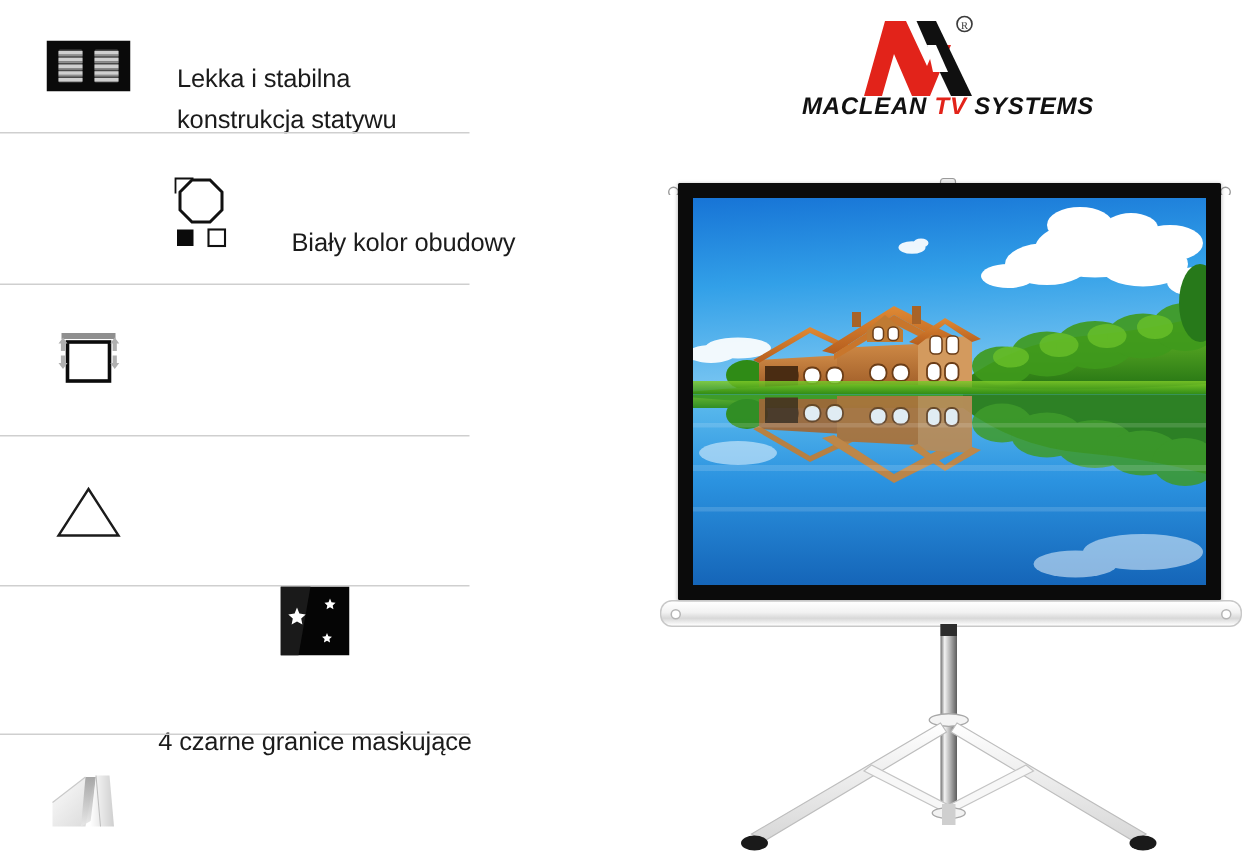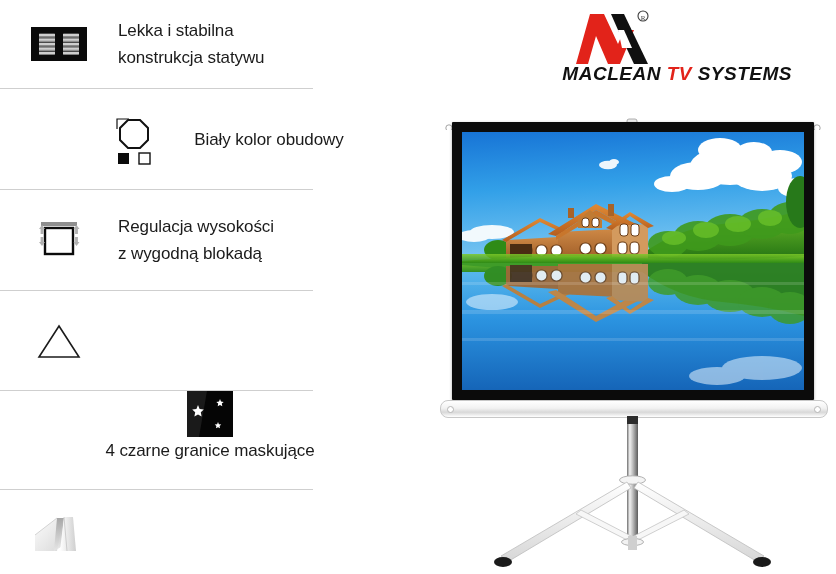--- a/index.html
+++ b/index.html
@@ -24,20 +24,21 @@
     width:118px;min-width:118px;
     display:flex;align-items:center;justify-content:center;
   }
   .feature-row .label{
     font-size:17px;
     line-height:27px;
     color:#1b1b1b;
     letter-spacing:-0.1px;
     white-space:pre-line;
     font-weight:400;
+    margin-top:44px;
   }
   .divider{
     position:absolute;left:0;width:313px;height:1px;
     background:#cfcfcf;
   }
 
   
   .row0{top:0px;height:88px;}
   .row1{top:89px;height:100px;justify-content:center;}
   .row2{top:190px;height:100px;}
@@ -58,24 +59,24 @@
   .right{
     position:absolute;left:420px;top:0;width:416px;height:574px;
   }
 
   
   .logo{
     position:absolute;left:52px;top:8px;width:320px;height:88px;
   }
   .logo-text{
     position:absolute;left:0;top:55px;width:320px;
-    text-align:right;
+    text-align:center;
     font-family:"Liberation Sans","DejaVu Sans",sans-serif;
     font-weight:bold;font-style:italic;
-    font-size:19px;letter-spacing:0.5px;
+    font-size:16px;letter-spacing:0.5px;
     white-space:nowrap;
     color:#111;
   }
   .logo-text .tv{color:#e2231a;}
 
   
   .screen-wrap{position:absolute;left:15px;top:108px;width:396px;height:310px;}
 
   
   .hanger{
@@ -172,22 +173,20 @@
           <rect x="13" y="7" width="36" height="4" fill="#8f8f8f"></rect>
           <rect x="17" y="13" width="28" height="26" fill="#ffffff" stroke="#0b0b0b" stroke-width="2.4"></rect>
           <g fill="#b0b0b0">
             <path d="M11 14 l3 -4 l3 4 h-1.6 v5 h-2.8 v-5 z"></path>
             <path d="M11 27 l3 4 l3 -4 h-1.6 v-5 h-2.8 v5 z"></path>
             <path d="M45.5 14 l3 -4 l3 4 h-1.6 v5 h-2.8 v-5 z"></path>
             <path d="M45.5 27 l3 4 l3 -4 h-1.6 v-5 h-2.8 v5 z"></path>
           </g>
         </svg>
       </div>
-      <div class="label">Regulacja wysokości
-z wygodną blokadą</div>
     </div>
     <div class="divider div2"></div>
 
     <div class="feature-row row3">
       <div class="icon-cell">
         <svg class="ico" width="54" height="44" viewBox="0 0 54 44">
           <polygon points="27,7 47,38 7,38" fill="none" stroke="#1b1b1b" stroke-width="1.6"></polygon>
         </svg>
       </div>
     </div>

